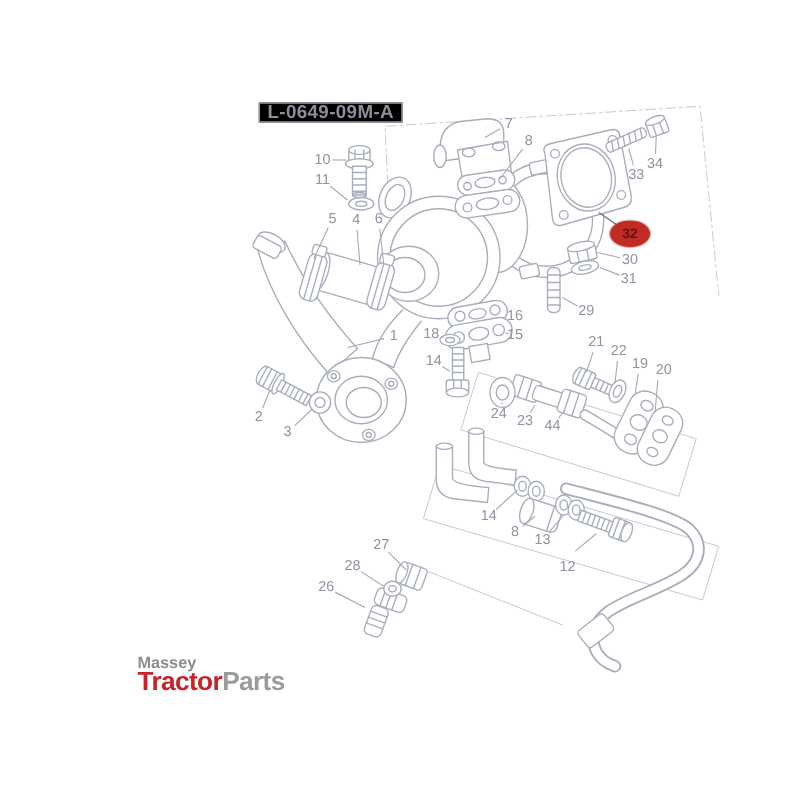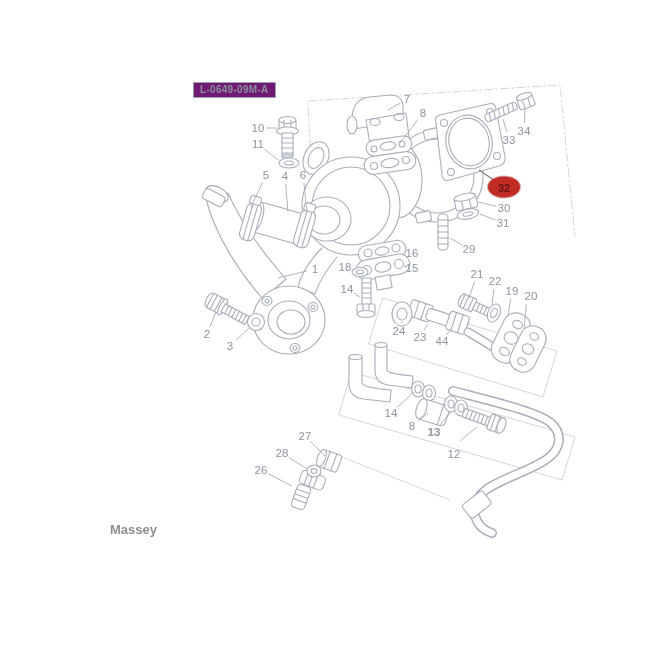--- a/index.html
+++ b/index.html
@@ -11,23 +11,23 @@
   .draw { stroke: var(--line-color, #a9aebb); }
   .construction { stroke: var(--construction-line-color, #c6cad3); }
   .leader { stroke:#a6abb8; stroke-width:0.9; }
   .leader.hl { stroke:#7d7d7d; stroke-width:1.1; }
   .part-label { position:absolute; transform:translate(-50%,-50%); font-size:11.5px;
                 color: var(--label-color, #8e94a2); white-space:nowrap; }
   .part-label.highlight { width:32px; height:21px; border-radius:50%;
                 background: var(--highlight-bg, #c12b24); color: var(--highlight-text, #641114);
                 font-weight:bold; font-size:11px; display:flex; align-items:center; justify-content:center;
                 box-shadow: 0 0 0 1px rgba(150,30,30,.35); cursor:pointer; }
-  .ref-label { position:absolute; left:193px; top:82px; border:1px solid #9aa0a8;
-               color: var(--ref-label-color, #8a8f99); font-size:10px; font-weight:bold;
-               letter-spacing:.3px; padding:2px 6px; line-height:10px; background:#701a75; }
+  .ref-label { position:absolute; left:207px; top:82px; border:1px solid #9aa0a8;
+               color: var(--ref-label-color, #8a8f99); font-size:15px; font-weight:bold;
+               letter-spacing:.3px; padding:2px 6px; line-height:10px; background:#000000; }
   .logo { position:absolute; left:110px; top:523px; line-height:1; }
   .logo .l1 { display:block; font-weight:bold; font-size:13px; color: var(--logo-gray, #8d8d8d); }
   .logo .l2 { display:block; font-weight:bold; font-size:21px; margin-top:-1px; letter-spacing:-0.5px; }
   .logo .red  { color: var(--logo-red, #c5262b); }
   .logo .gray { color: var(--logo-parts-gray, #9b9b9b); }
 </style>
 </head>
 <body>
 
 <div id="stage">
@@ -314,21 +314,21 @@
       <span class="part-label" style="left: 230px; top: 346px;">3</span>
       <span class="part-label" style="left: 285px; top: 176px;">4</span>
       <span class="part-label" style="left: 266px; top: 175px;">5</span>
       <span class="part-label" style="left: 303px; top: 175px;">6</span>
       <span class="part-label" style="left: 407px; top: 99px;">7</span>
       <span class="part-label" style="left: 423px; top: 113px;">8</span>
       <span class="part-label" style="left: 412px; top: 426px;">8</span>
       <span class="part-label" style="left: 258px; top: 128px;">10</span>
       <span class="part-label" style="left: 258px; top: 144px;">11</span>
       <span class="part-label" style="left: 454px; top: 454px; text-align: center;">12</span>
-      <span class="part-label" style="left: 434px; top: 432px; font-weight: bold;">13</span>
+      <span class="part-label" style="left: 434px; top: 432px;">13</span>
       <span class="part-label" style="left: 391px; top: 413px;">14</span>
       <span class="part-label" style="left: 412px; top: 268px;">15</span>
       <span class="part-label" style="left: 412px; top: 253px;">16</span>
       <span class="part-label" style="left: 347px; top: 289px;">14</span>
       <span class="part-label" style="left: 345px; top: 267px;">18</span>
       <span class="part-label" style="left: 512px; top: 291px;">19</span>
       <span class="part-label" style="left: 531px; top: 296px;">20</span>
       <span class="part-label" style="left: 477px; top: 274px;">21</span>
       <span class="part-label" style="left: 495px; top: 281px;">22</span>
       <span class="part-label" style="left: 420px; top: 337px;">23</span>
@@ -342,15 +342,16 @@
       <span class="part-label" style="left: 503px; top: 223px;">31</span>
       <span class="part-label highlight" style="left: 504px; top: 187px;">32</span>
       <span class="part-label" style="left: 509px; top: 140px;">33</span>
       <span class="part-label" style="left: 524px; top: 131px;">34</span>
     </div>
 
   <div class="ref-label">L-0649-09M-A</div>
 
   <div class="logo">
     <span class="l1">Massey</span>
+    <span class="l2"><span class="red">Tractor</span><span class="gray">Parts</span></span>
   </div>
 
 </div>
 
 </body></html>

